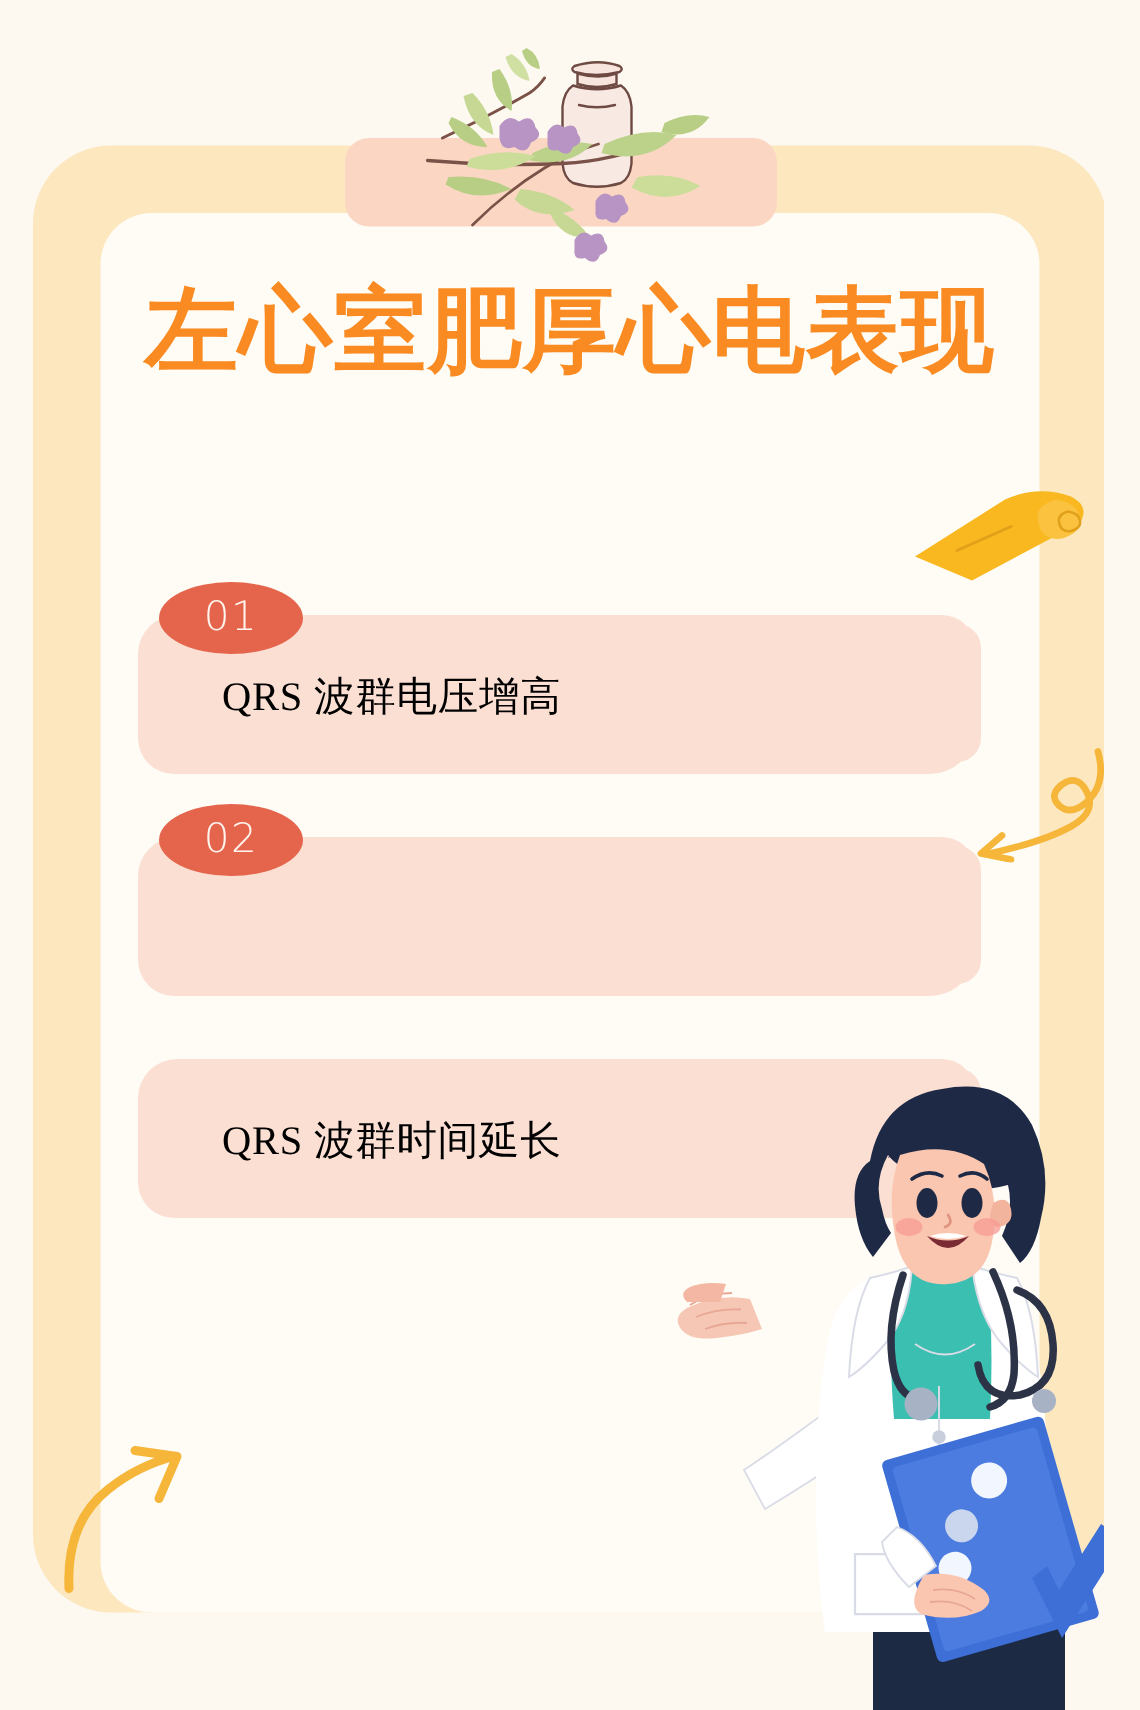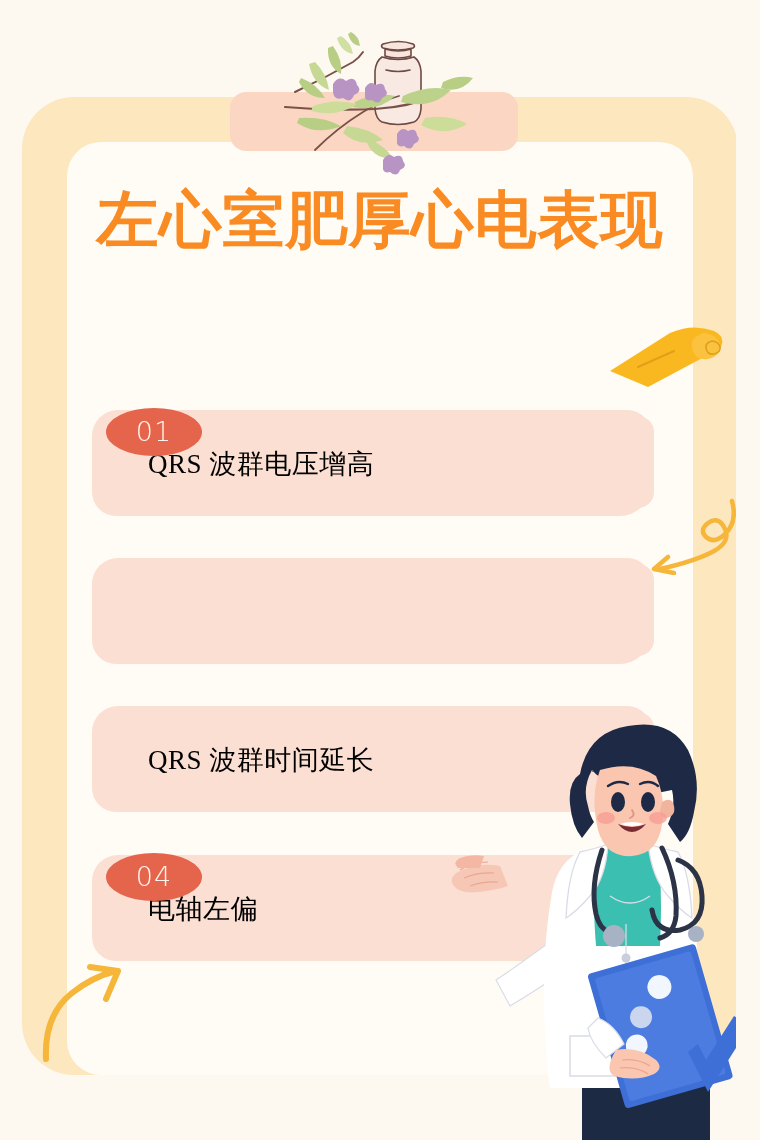--- a/index.html
+++ b/index.html
@@ -115,21 +115,20 @@
     background: #E5654C;
     border-radius: 50% / 50%;
     color: #FFF4EE;
     font-family: "DejaVu Sans", sans-serif;
     font-size: 27px;
     font-weight: 300;
     line-height: 48px;
     text-align: center;
     letter-spacing: 1px;
     z-index: 3;
-    margin-top: 20px;
   }
   .item-text {
     position: absolute;
     left: 56px;
     top: 58px;
     font-family: "Liberation Serif", "DejaVu Serif", serif;
     font-size: 27px;
     color: #000000;
     letter-spacing: 0.5px;
     white-space: nowrap;
@@ -249,32 +248,28 @@
   </div>
 
   <div class="item item-1">
     <div class="item-band"></div>
     <div class="badge">01</div>
     <div class="item-text">QRS 波群电压增高</div>
   </div>
 
   <div class="item item-2">
     <div class="item-band"></div>
+    <div class="badge">02</div>
   </div>
 
   <div class="item item-3">
     <div class="item-band"></div>
     <div class="item-text">QRS 波群时间延长</div>
   </div>
 
-  <div class="item item-4">
-    <div class="item-band"></div>
-    <div class="badge">04</div>
-    <div class="item-text">电轴左偏</div>
-  </div>
 
   <div class="doctor">
     <svg viewBox="0 0 330 422" width="330" height="422">
 
       <path d="M168 196 q-30 14 -62 38 q-22 16 -40 28 l14 26 q30 -18 56 -36 q26 -18 44 -26z" fill="#FFFFFF" stroke="#D9DCE6" stroke-width="1.2"></path>
       <path d="M70 148 q-22 -4 -42 6 q-10 6 -4 14 q6 8 24 6 q18 -2 30 -6 z" fill="#F7C7B6"></path>
       <path d="M30 152 q12 -8 28 -8" fill="none" stroke="#E8A695" stroke-width="1.2"></path>
       <path d="M34 160 q14 -6 30 -5" fill="none" stroke="#E8A695" stroke-width="1.2"></path>
       <path d="M40 168 q14 -5 28 -4" fill="none" stroke="#E8A695" stroke-width="1.2"></path>
       <path d="M28 150 q-6 -6 2 -10 q10 -4 24 -2 l-4 12z" fill="#F3B7A3"></path>

